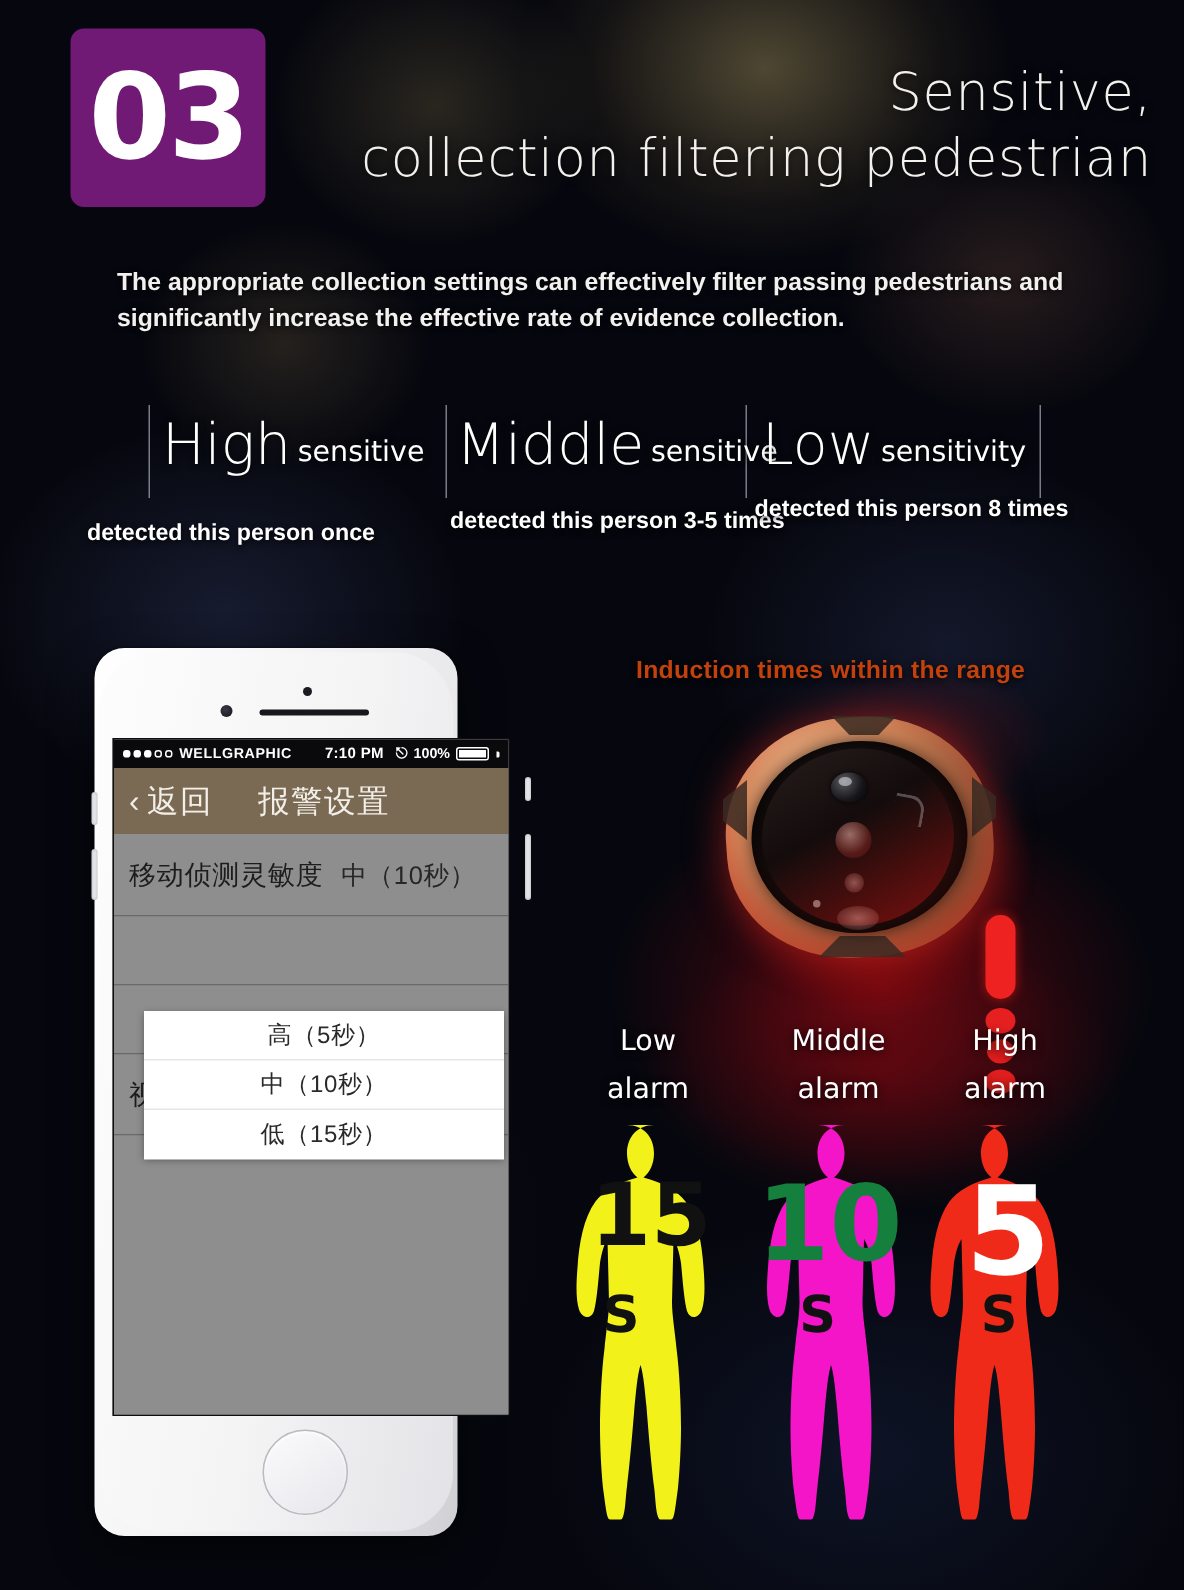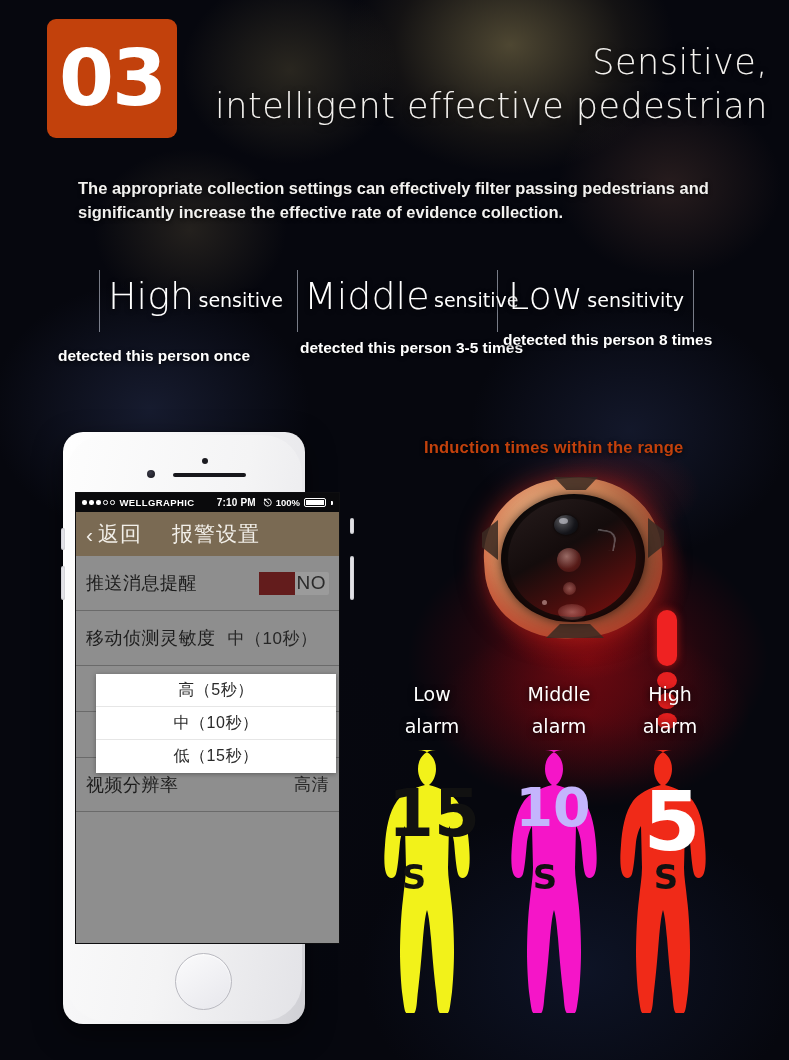--- a/index.html
+++ b/index.html
@@ -39,21 +39,21 @@
   .g-red-wide { left:368px; top:500px; width:440px; height:320px;
      background:radial-gradient(closest-side, rgba(168,10,18,0.58), rgba(110,6,14,0.26) 52%, rgba(0,0,0,0) 82%); }
   .g-red-spill{ left:390px; top:600px; width:400px; height:230px;
      background:radial-gradient(closest-side, rgba(140,8,16,0.42), rgba(0,0,0,0) 80%); }
   .g-red-top  { left:520px; top:430px; width:200px; height:120px;
      background:radial-gradient(closest-side, rgba(150,20,20,0.30), rgba(0,0,0,0) 80%); }
 
   
   #badge {
     position:absolute; left:47px; top:19px; width:130px; height:119px;
-    background:#c2410c; border-radius:9px;
+    background:#701a75; border-radius:9px;
     display:flex; align-items:center; justify-content:center;
   }
   #badge-num {
     color:#ffffff; font-size:79px; font-weight:bold; line-height:1;
     letter-spacing:-2px; font-family:"DejaVu Sans", sans-serif;
   }
 
   #title {
     position:absolute; left:190px; top:40px; width:578px;
     text-align:right; color:#f3f1ee;
@@ -239,21 +239,21 @@
   <div class="glow g-red-core"></div>
   <div class="glow g-red-top"></div>
 </div>
 
 <div id="badge">
   <span id="badge-num">03</span>
 </div>
 
 <div id="title">
   <div>Sensitive,</div>
-  <div>intelligent effective pedestrian</div>
+  <div>collection filtering pedestrian</div>
 </div>
 
 <div id="subtitle">The appropriate collection settings can effectively filter passing pedestrians and significantly increase the effective rate of evidence collection.</div>
 
 <div id="sens">
 
   <div class="vline" style="left:99px;"></div>
   <div class="vline" style="left:297px;"></div>
   <div class="vline" style="left:497px;"></div>
   <div class="vline" style="left:693px;"></div>
@@ -319,29 +319,29 @@
 </div>
 <div class="alarm-label" style="left:620px; top:678px; width:100px;">
   <div>High</div>
   <div>alarm</div>
 </div>
 
 <div class="person" style="left:381px; top:748px;">
   <svg width="110" height="265" viewBox="0 0 110 265">
     <path fill="#f2f21a" d="M55 2c-11 0-18 8-18 19 0 7 3 13 7 16-12 3-23 9-28 16-8 11-11 28-12 44-1 12-1 22 1 28 2 6 8 7 10 1 2-7 3-22 4-32 1-7 3-13 5-16l1 42c0 9-2 20-3 31-2 15-3 38-3 53 0 14 1 30 2 40 1 7 2 16 3 19 1 4 8 5 10 1 2-4 2-14 3-21 2-16 4-40 5-53 1-10 2-22 4-28 2 6 3 18 4 28 1 13 3 37 5 53 1 7 1 17 3 21 2 4 9 3 10-1 1-3 2-12 3-19 1-10 2-26 2-40 0-15-1-38-3-53-1-11-3-22-3-31l1-42c2 3 4 9 5 16 1 10 2 25 4 32 2 6 8 5 10-1 2-6 2-16 1-28-1-16-4-33-12-44-5-7-16-13-28-16 4-3 7-9 7-16 0-11-7-19-18-19z"></path>
   </svg>
-  <div class="p-num" style="left:-2px; top:33px; width:110px; font-size:66px; color:#111111;">15</div>
+  <div class="p-num" style="left:-2px; top:33px; width:110px; font-size:58px; color:#111111;">15</div>
   <div class="p-sec" style="left:-22px; top:112px; width:110px;">S</div>
 </div>
 
 <div class="person" style="left:508px; top:748px;">
   <svg width="110" height="265" viewBox="0 0 110 265">
     <path fill="#f515c8" d="M55 2c-11 0-18 8-18 19 0 7 3 13 7 16-12 3-23 9-28 16-8 11-11 28-12 44-1 12-1 22 1 28 2 6 8 7 10 1 2-7 3-22 4-32 1-7 3-13 5-16l1 42c0 9-2 20-3 31-2 15-3 38-3 53 0 14 1 30 2 40 1 7 2 16 3 19 1 4 8 5 10 1 2-4 2-14 3-21 2-16 4-40 5-53 1-10 2-22 4-28 2 6 3 18 4 28 1 13 3 37 5 53 1 7 1 17 3 21 2 4 9 3 10-1 1-3 2-12 3-19 1-10 2-26 2-40 0-15-1-38-3-53-1-11-3-22-3-31l1-42c2 3 4 9 5 16 1 10 2 25 4 32 2 6 8 5 10-1 2-6 2-16 1-28-1-16-4-33-12-44-5-7-16-13-28-16 4-3 7-9 7-16 0-11-7-19-18-19z"></path>
   </svg>
-  <div class="p-num" style="left:-10px; top:33px; width:110px; font-size:54px; color:#c4b5fd;">10</div>
+  <div class="p-num" style="left:-10px; top:33px; width:110px; font-size:70px; color:#15803d;">10</div>
   <div class="p-sec" style="left:-18px; top:112px; width:110px;">S</div>
 </div>
 
 <div class="person" style="left:617px; top:748px;">
   <svg width="110" height="265" viewBox="0 0 110 265">
     <path fill="#f02a18" d="M55 2c-11 0-18 8-18 19 0 7 3 13 7 16-12 3-23 9-28 16-8 11-11 28-12 44-1 12-1 22 1 28 2 6 8 7 10 1 2-7 3-22 4-32 1-7 3-13 5-16l1 42c0 9-2 20-3 31-2 15-3 38-3 53 0 14 1 30 2 40 1 7 2 16 3 19 1 4 8 5 10 1 2-4 2-14 3-21 2-16 4-40 5-53 1-10 2-22 4-28 2 6 3 18 4 28 1 13 3 37 5 53 1 7 1 17 3 21 2 4 9 3 10-1 1-3 2-12 3-19 1-10 2-26 2-40 0-15-1-38-3-53-1-11-3-22-3-31l1-42c2 3 4 9 5 16 1 10 2 25 4 32 2 6 8 5 10-1 2-6 2-16 1-28-1-16-4-33-12-44-5-7-16-13-28-16 4-3 7-9 7-16 0-11-7-19-18-19z"></path>
   </svg>
   <div class="p-num" style="left:0px; top:33px; width:110px; font-size:82px; color:#ffffff;">5</div>
   <div class="p-sec" style="left:-6px; top:112px; width:110px;">S</div>
 </div>
@@ -376,27 +376,20 @@
         <span id="batt-tip"></span>
       </span>
     </div>
 
     <div id="navbar">
       <span id="nav-chevron">‹</span>
       <span id="nav-back">返回</span>
       <span id="nav-title">报警设置</span>
     </div>
 
-    <div class="row">
-      <span class="row-label">推送消息提醒</span>
-      <span id="toggle-no">
-        <span id="toggle-sw"></span>
-        <span id="toggle-lbl">NO</span>
-      </span>
-    </div>
 
 
     <div class="row" id="row-sens">
       <span class="row-label">移动侦测灵敏度</span>
       <span class="row-value">中（10秒）</span>
     </div>
 
     <div id="rows-hidden">
       <div class="row"></div>
       <div class="row"></div>

